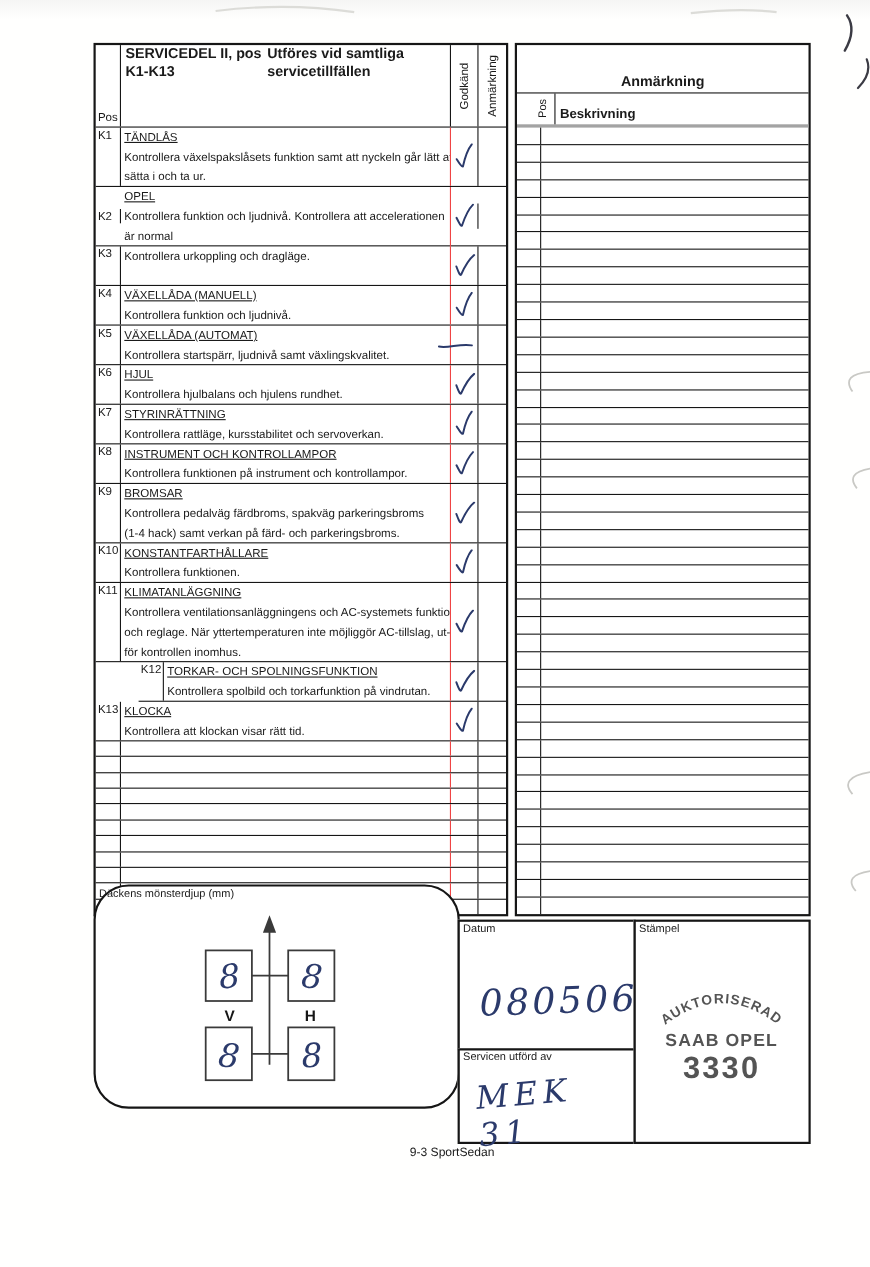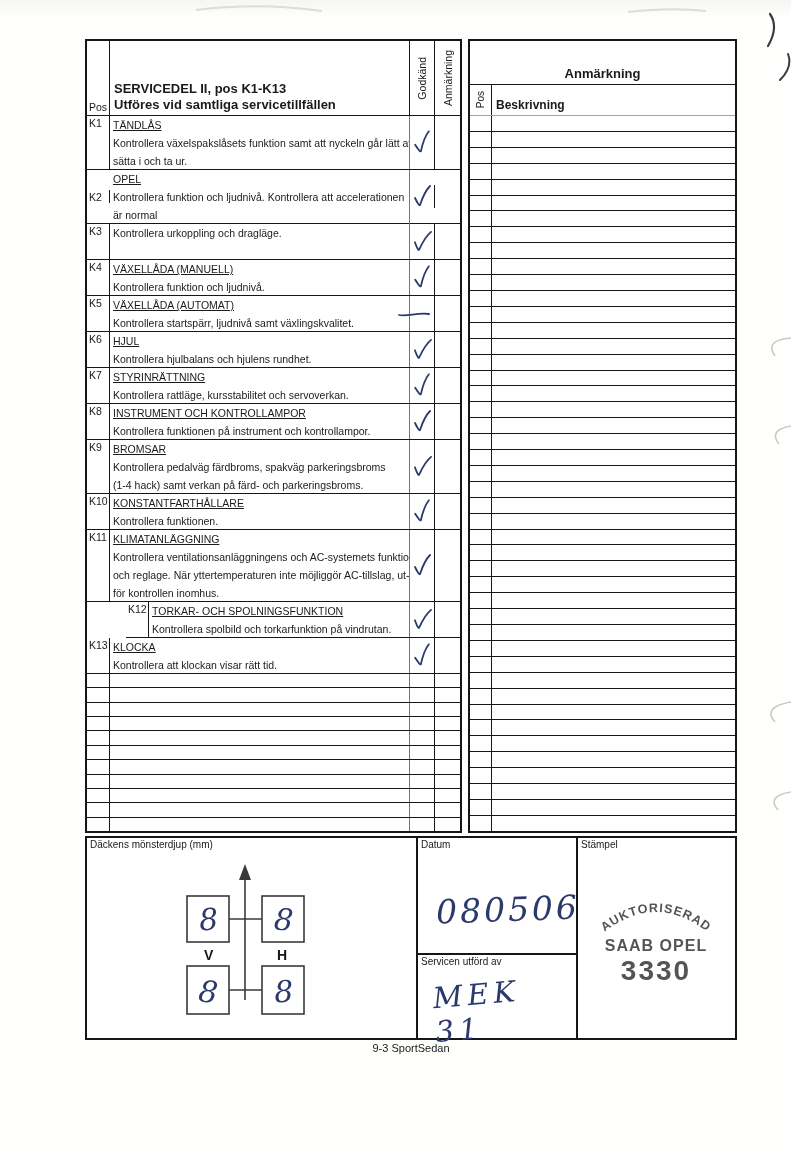--- a/index.html
+++ b/index.html
@@ -7,21 +7,21 @@
         font-family:"Liberation Sans",sans-serif;color:#1a1a1a;}
   .page::before{content:"";position:absolute;inset:0;pointer-events:none;
         background:linear-gradient(180deg,rgba(0,0,0,.04),rgba(0,0,0,0) 18px);}
   
   .left-table{position:absolute;left:85px;top:39px;width:377px;height:794px;
         border:2px solid #161616;box-sizing:border-box;display:flex;flex-direction:column;background:#fff;}
   .lt-header{display:flex;height:75px;border-bottom:1px solid #161616;box-sizing:border-box;}
   .c-pos{width:23px;border-right:1px solid #161616;box-sizing:border-box;flex:none;
         font-size:10.5px;padding:1px 1px 0 2px;}
   .lt-header .c-pos{display:flex;align-items:flex-end;padding-bottom:2px;}
-  .lt-title-col{flex:1;display:flex;flex-direction:column;justify-content:flex-end;
+  .lt-title-col{flex:1;display:flex;flex-direction:row;justify-content:flex-end;
         padding:0 0 2px 4px;border-right:1px solid #161616;box-sizing:border-box;}
   .lt-title-col .t1,.lt-title-col .t2{font-size:13px;font-weight:bold;line-height:16px;}
   .lt-okcol{width:25px;flex:none;border-right:1px solid #161616;box-sizing:border-box;
         display:flex;align-items:center;justify-content:center;}
   .lt-okcol:last-child{border-right:none;}
   .vert{writing-mode:vertical-rl;transform:rotate(180deg);font-size:10.5px;white-space:nowrap;}
   .lt-row{display:flex;border-bottom:1px solid #161616;box-sizing:border-box;overflow:visible;}
   .c-desc{flex:1;border-right:1px solid #ef4444;box-sizing:border-box;padding:0 0 0 3px;
         font-size:10.5px;line-height:18px;overflow:hidden;white-space:nowrap;}
   .row-title{text-decoration:underline;}
@@ -30,34 +30,34 @@
   .lt-empty{flex:1;display:flex;flex-direction:column;}
   .lt-empty .lt-row{flex:1;border-bottom:1px solid #161616;}
   .lt-empty .lt-row:last-child{border-bottom:none;}
   .mark path{fill:none;stroke:var(--ink,#2b3a6b);stroke-width:1.8;stroke-linecap:round;}
   .dashm{margin-left:-16px;}
   
   .right-table{position:absolute;left:468px;top:39px;width:269px;height:794px;
         border:2px solid #161616;box-sizing:border-box;display:flex;flex-direction:column;background:#fff;}
   .rt-title{height:44px;border-bottom:1px solid #161616;box-sizing:border-box;display:flex;
         align-items:flex-end;justify-content:center;font-size:13px;font-weight:bold;padding-bottom:3px;}
-  .rt-sub{height:31px;border-bottom:1px solid #a3a3a3;box-sizing:border-box;display:flex;}
+  .rt-sub{height:31px;border-bottom:3px solid #a3a3a3;box-sizing:border-box;display:flex;padding-left:13px;}
   .rt-pos{width:22px;flex:none;border-right:1px solid #161616;box-sizing:border-box;
         display:flex;align-items:center;justify-content:center;}
   .rt-pos .vert{font-size:10px;}
   .rt-besk{flex:1;display:flex;align-items:flex-end;font-size:12px;font-weight:bold;padding:0 0 3px 4px;}
   .rt-rows{flex:1;display:flex;flex-direction:column;}
   .rt-row{flex:1;display:flex;border-bottom:1px solid #161616;box-sizing:border-box;}
   .rt-row:last-child{border-bottom:none;}
   .rt-row .cell-pos{width:22px;flex:none;border-right:1px solid #161616;box-sizing:border-box;}
   .rt-row .cell-desc{flex:1;}
   
   .bbox{position:absolute;border:2px solid #161616;box-sizing:border-box;background:#fff;}
   .blabel{font-size:10px;padding:1px 0 0 3px;}
-  .tire-box{left:85px;top:836px;width:333px;height:204px;}
+  .tire-box{left:85px;top:804px;width:333px;height:204px;border-radius:32px;}
   .datum-box{left:416px;top:836px;width:162px;height:119px;}
   .servicen-box{left:416px;top:953px;width:162px;height:87px;}
   .stampel-box{left:576px;top:836px;width:161px;height:204px;}
   .hand{font-family:"DejaVu Serif",serif;font-style:italic;color:var(--ink,#2b3a6b);}
   .hw-datum{position:absolute;left:18px;top:52px;font-size:33px;letter-spacing:3px;transform:rotate(-2deg);}
   .hw-mek{position:absolute;left:16px;top:20px;font-size:29px;letter-spacing:5px;transform:rotate(-5deg);}
   .footer{position:absolute;left:85px;top:1042px;width:652px;text-align:center;font-size:11px;}
   .artifacts{position:absolute;inset:0;pointer-events:none;}
   svg text{font-family:"Liberation Sans",sans-serif;}
   .tiresvg .hand8{font-family:"DejaVu Serif",serif;font-style:italic;font-size:30px;fill:var(--ink,#2b3a6b);}

